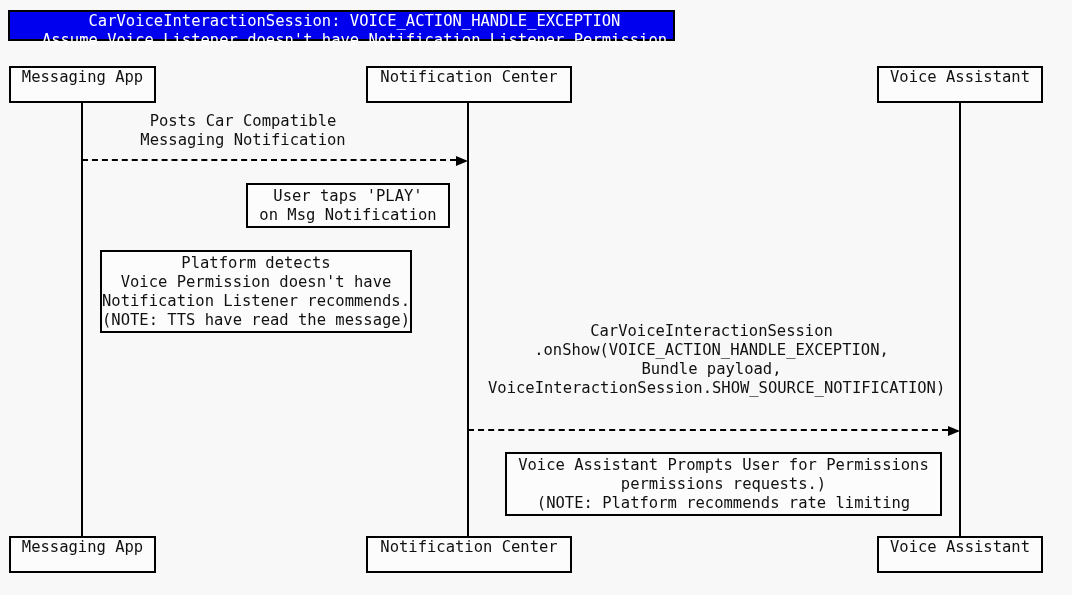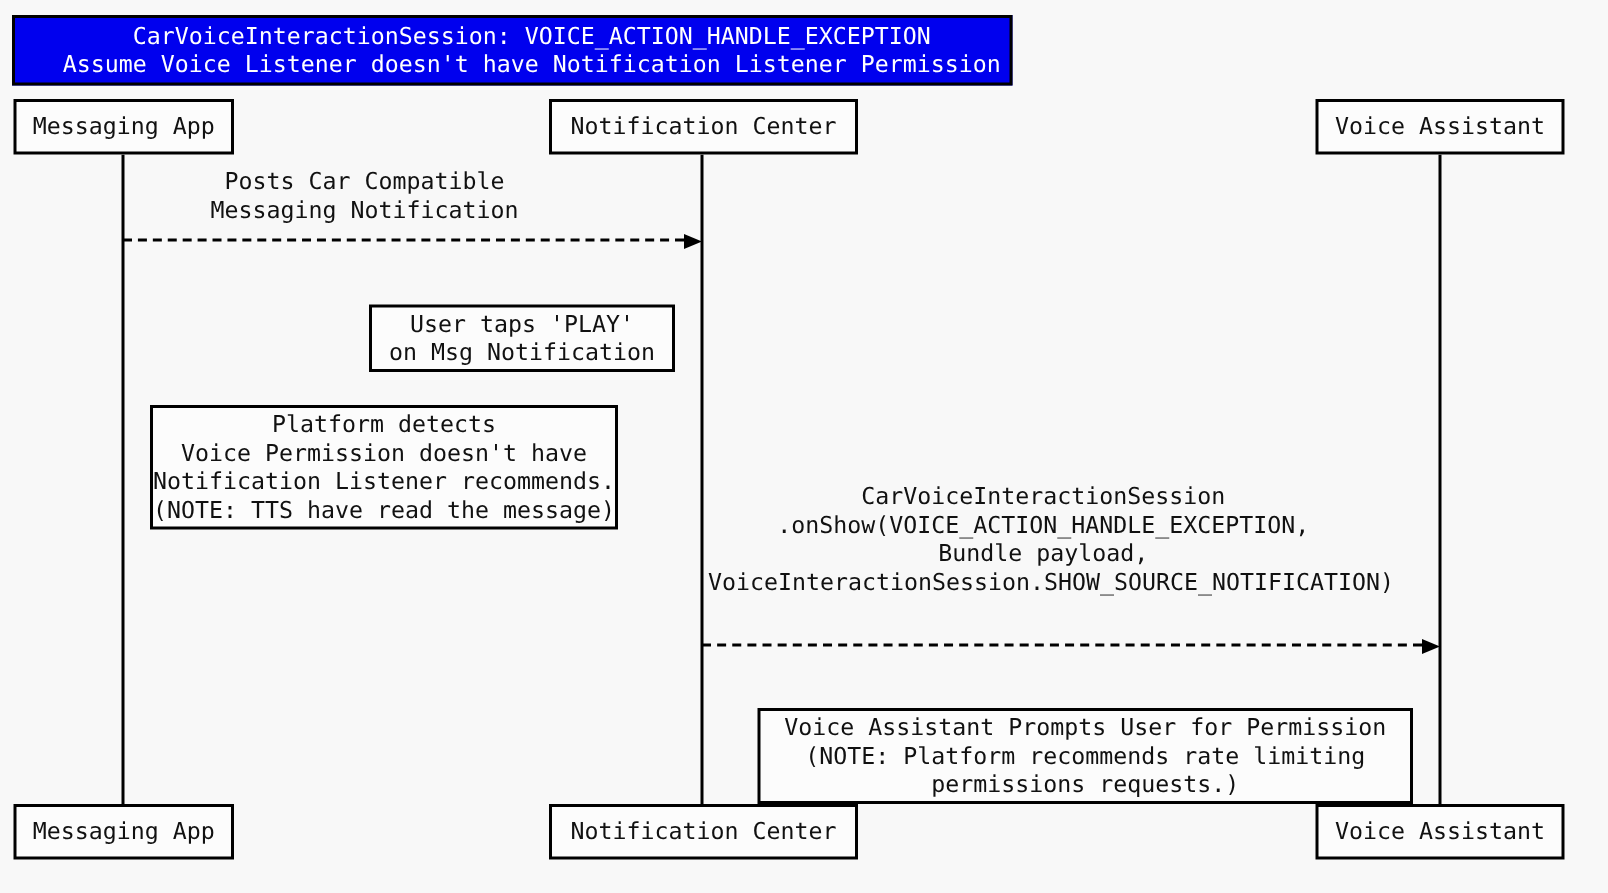--- a/index.html
+++ b/index.html
@@ -20,55 +20,54 @@
     position: relative;
     width: 1072px;
     height: 595px;
     background: var(--bg);
     overflow: hidden;
     font-size: 15.5px;
     line-height: 19px;
   }
   .title-box {
     position: absolute;
-    left: 8px; top: 10px; width: 667px; height: 47px;
+    left: 8px; top: 10px; width: 667px; height: 31px;
     background: var(--title-bg);
     border: 2px solid var(--line);
     box-sizing: border-box;
     color: var(--title-text);
     display: flex; flex-direction: column;
-    align-items: center; justify-content: center;
+    align-items: center; justify-content: flex-start;
     text-align: center;
     white-space: nowrap;
     padding-left: 26px;
   }
   .lifeline {
     position: absolute;
     top: 103px; height: 433px; width: 2px;
     background: var(--line);
   }
   .actor-box {
     position: absolute;
     height: 37px;
     border: 2px solid var(--line);
     box-sizing: border-box;
     background: var(--box-bg);
-    display: flex; align-items: center; justify-content: center;
+    display: flex; justify-content: center;
     white-space: nowrap;
   }
   .note-box {
     position: absolute;
     border: 2px solid var(--line);
     box-sizing: border-box;
     background: var(--box-bg);
     display: flex; flex-direction: column;
     align-items: center; justify-content: center;
     text-align: center;
     white-space: nowrap;
-    margin-top: 20px;
   }
   .msg-label {
     position: absolute;
     text-align: center;
     white-space: nowrap;
   }
   .arrow-line {
     position: absolute;
     height: 0;
     border-top: 2px dashed var(--line);
@@ -117,33 +116,33 @@
     <div>on Msg Notification</div>
   </div>
 
   <div class="note-box" style="left:100px; top:250px; width:312px; height:83px">
     <div>Platform detects</div>
     <div>Voice Permission doesn't have</div>
     <div>Notification Listener recommends.</div>
     <div>(NOTE: TTS have read the message)</div>
   </div>
 
-  <div class="msg-label" style="left:472px; top:322px; width:447px">
+  <div class="msg-label" style="left:488px; top:322px; width:447px">
     <div>CarVoiceInteractionSession</div>
     <div>.onShow(VOICE_ACTION_HANDLE_EXCEPTION,</div>
     <div>Bundle payload,</div>
     <div>VoiceInteractionSession.SHOW_SOURCE_NOTIFICATION)</div>
   </div>
   <div class="arrow-line" style="left:468px; top:429px; width:480px"></div>
   <div class="arrow-head" style="left:948px; top:426px"></div>
 
   <div class="note-box" style="left:505px; top:452px; width:437px; height:64px">
-    <div>Voice Assistant Prompts User for Permission</div>
+    <div>Voice Assistant Prompts User for Permissions</div>
+    <div>permissions requests.)</div>
     <div>(NOTE: Platform recommends rate limiting</div>
-    <div>permissions requests.)</div>
   </div>
 
   <div class="actor-box" style="left:9px; top:536px; width:147px">
     <span>Messaging App</span>
   </div>
   <div class="actor-box" style="left:366px; top:536px; width:206px">
     <span>Notification Center</span>
   </div>
   <div class="actor-box" style="left:877px; top:536px; width:166px">
     <span>Voice Assistant</span>

